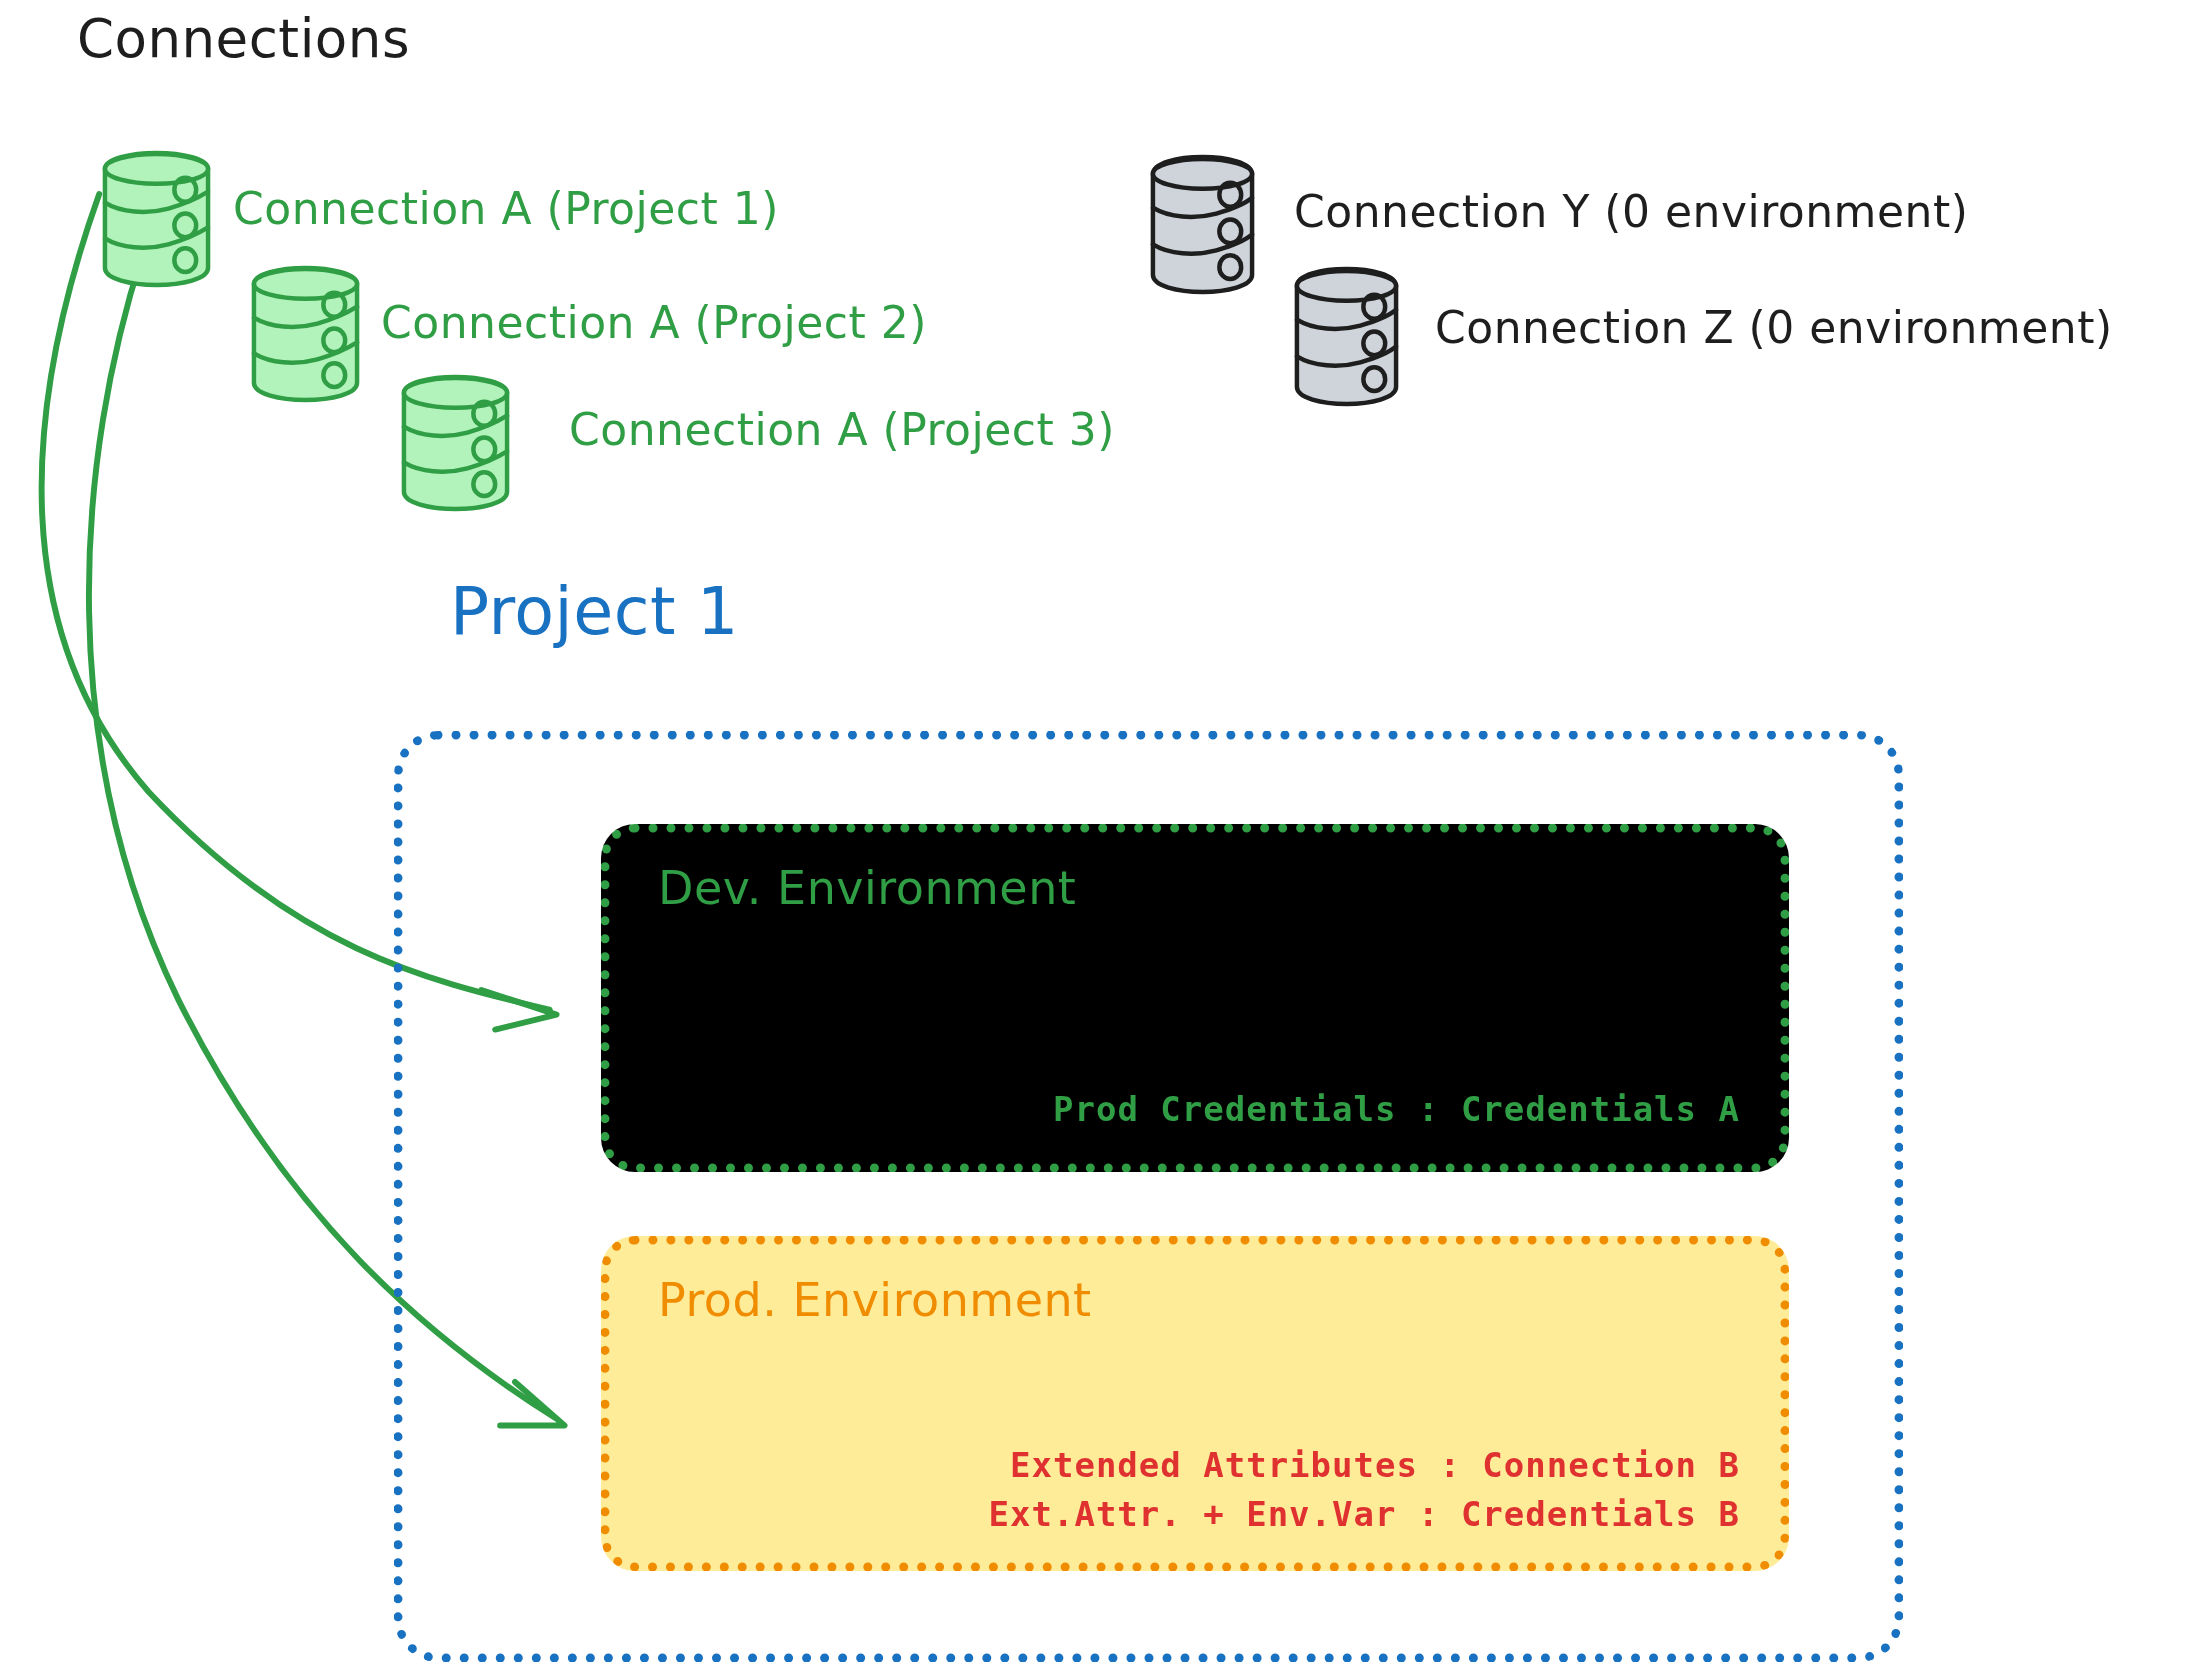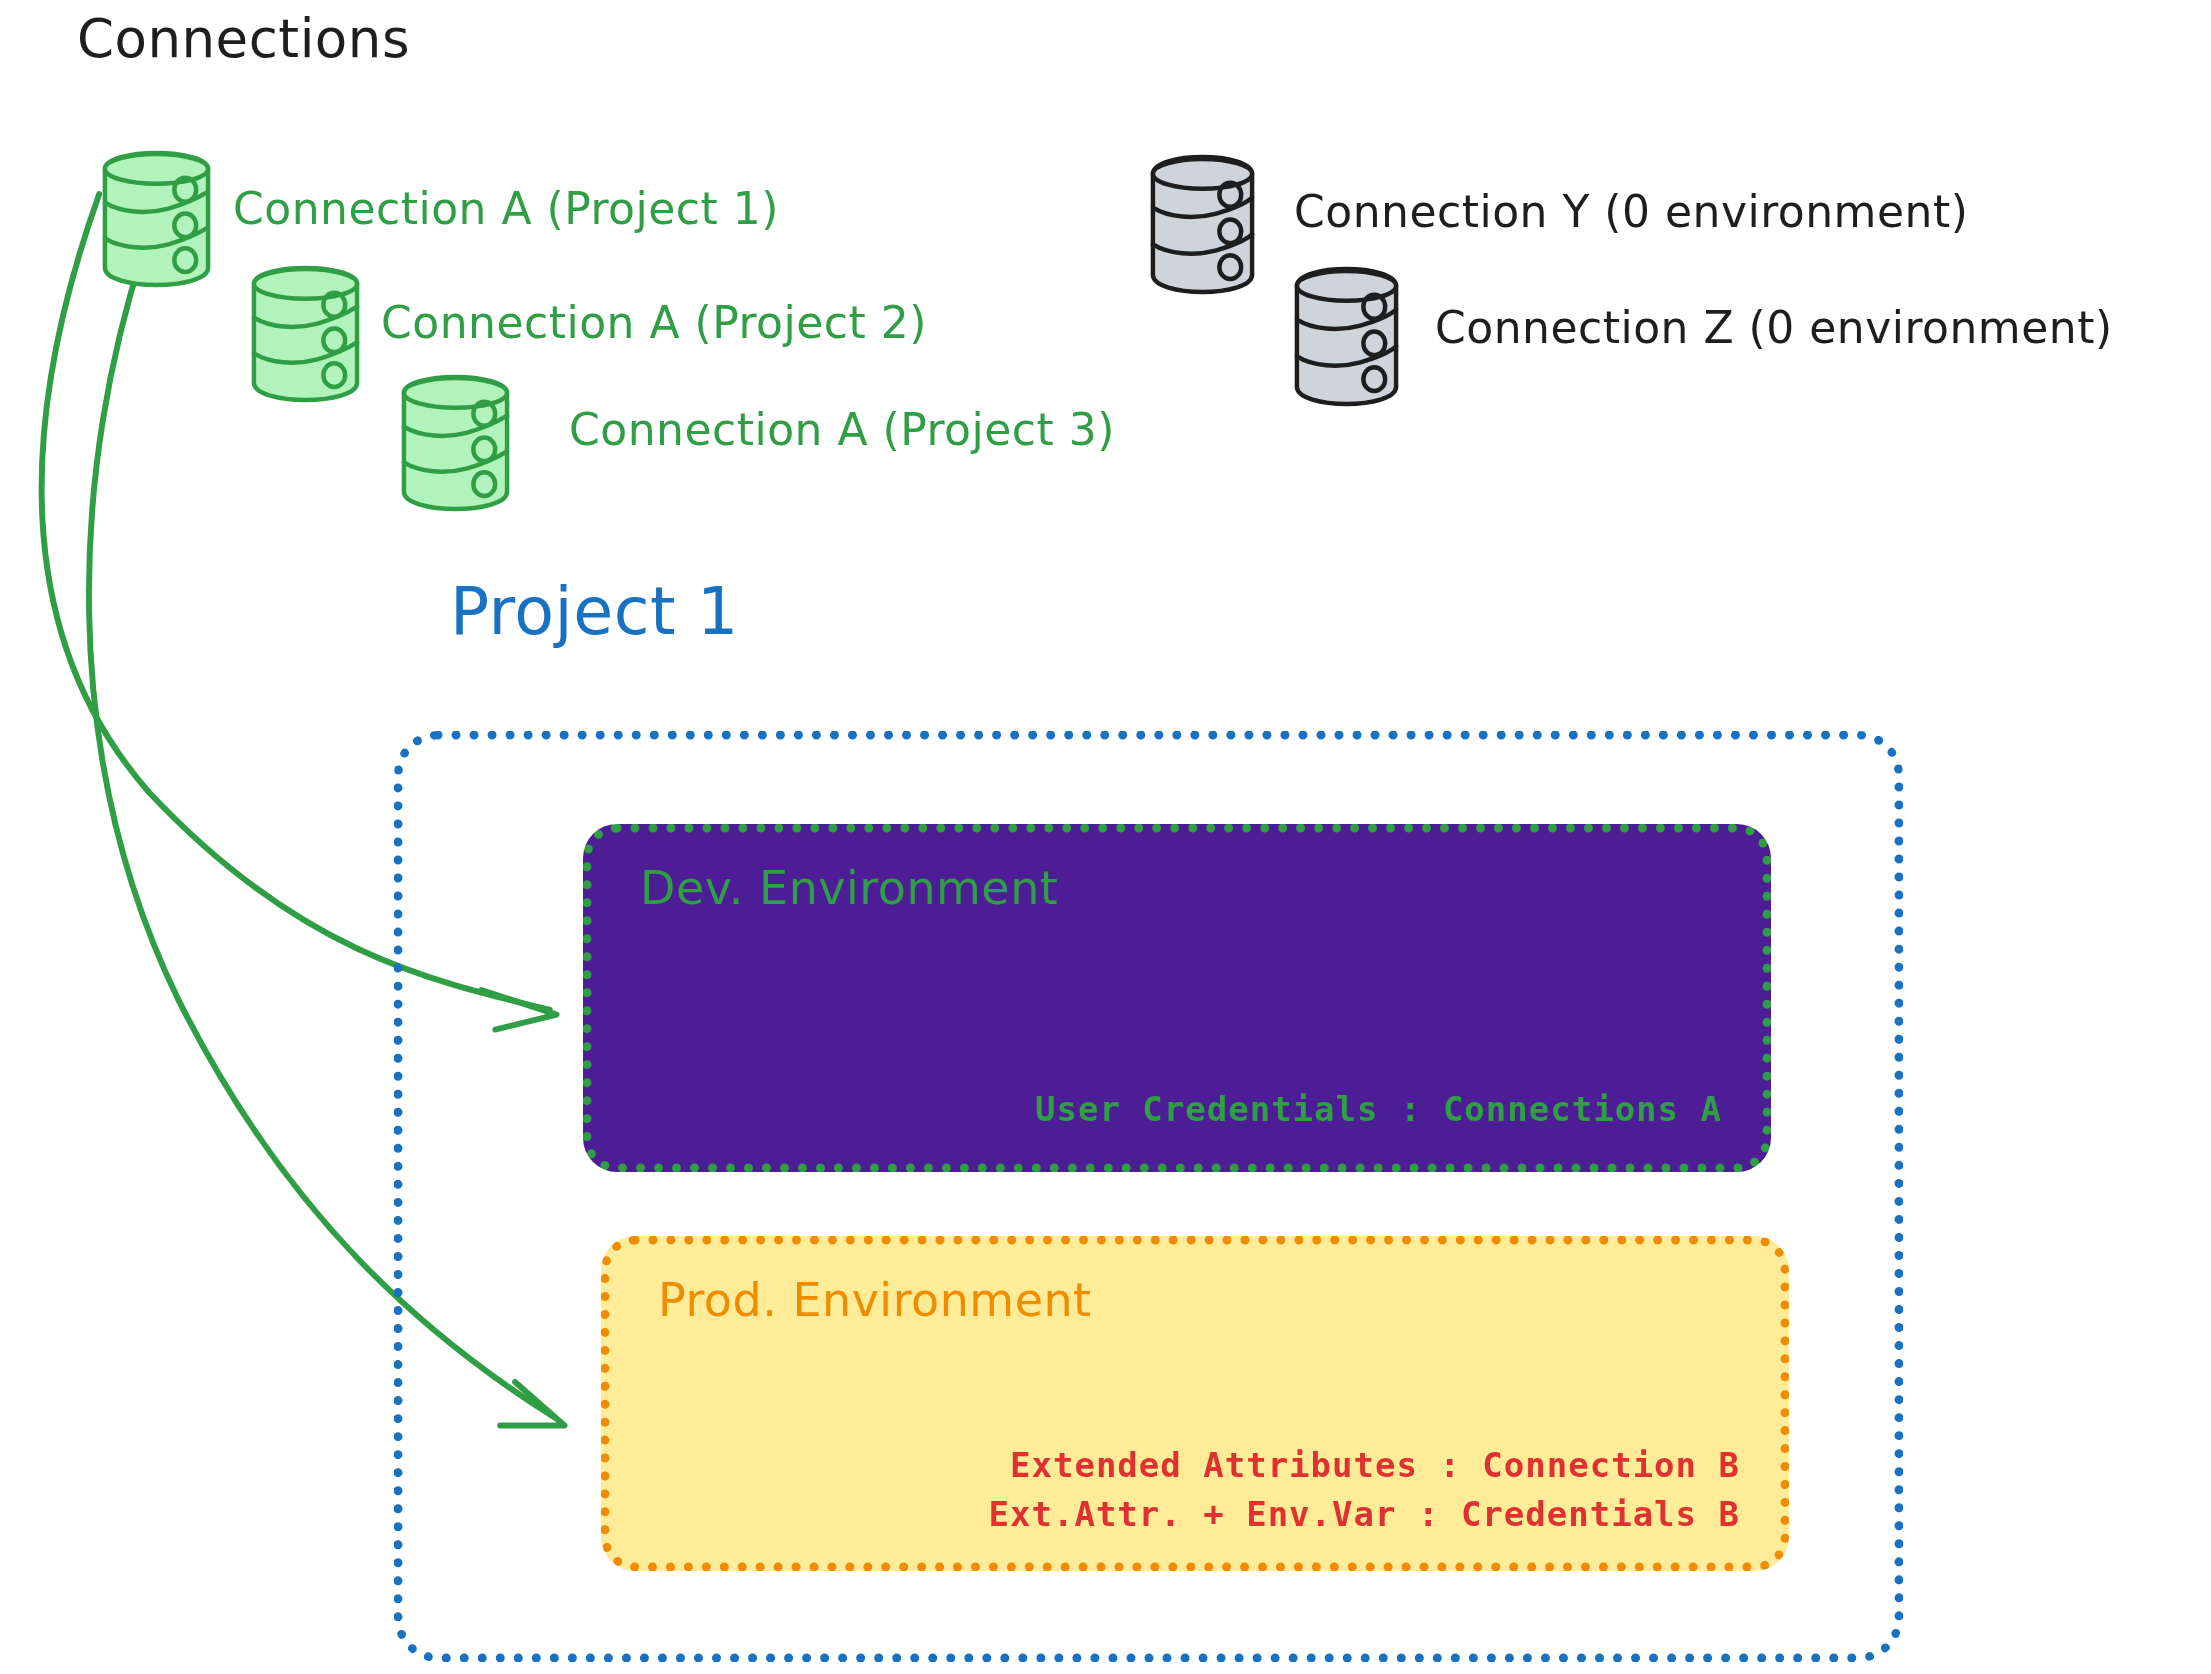--- a/index.html
+++ b/index.html
@@ -78,27 +78,27 @@
   .project-box {
     left: 394px;
     top: 731px;
     width: 1509px;
     height: 931px;
     border: 9px dotted #1971c2;
     border-radius: 44px;
     background: transparent;
   }
   .dev-box {
-    left: 583px;
+    left: 601px;
     top: 824px;
     width: 1188px;
     height: 348px;
     border: 9px dotted #2f9e44;
     border-radius: 34px;
-    background: #4c1d95;
+    background: #000000;
   }
   .prod-box {
     left: 601px;
     top: 1236px;
     width: 1188px;
     height: 335px;
     border: 9px dotted #f08c00;
     border-radius: 34px;
     background: #ffec99;
   }
@@ -210,21 +210,21 @@
     </svg>
   </div>
   <div class="abs hand conn-label-gray" style="left:1418px; top:302px;">Connection Z (0 environment)</div>
 
   <div class="abs hand project-title">Project 1</div>
 
   <div class="abs dotted-box project-box"></div>
 
   <div class="abs dotted-box dev-box">
     <div class="hand env-title-green" style="position:absolute; left:48px; top:28px;">Dev. Environment</div>
-    <div class="mono cred-green" style="position:absolute; right:40px; bottom:34px;">User Credentials : Connections A</div>
+    <div class="mono cred-green" style="position:absolute; right:40px; bottom:34px;">Prod Credentials : Credentials A</div>
   </div>
 
   <div class="abs dotted-box prod-box">
     <div class="hand env-title-orange" style="position:absolute; left:48px; top:28px;">Prod. Environment</div>
     <div class="mono cred-red" style="position:absolute; right:40px; bottom:77px;text-align:right;">Extended Attributes : Connection B</div>
     <div class="mono cred-red" style="position:absolute; right:40px; bottom:28px;">Ext.Attr. + Env.Var : Credentials B</div>
   </div>
 
 </div>
 

